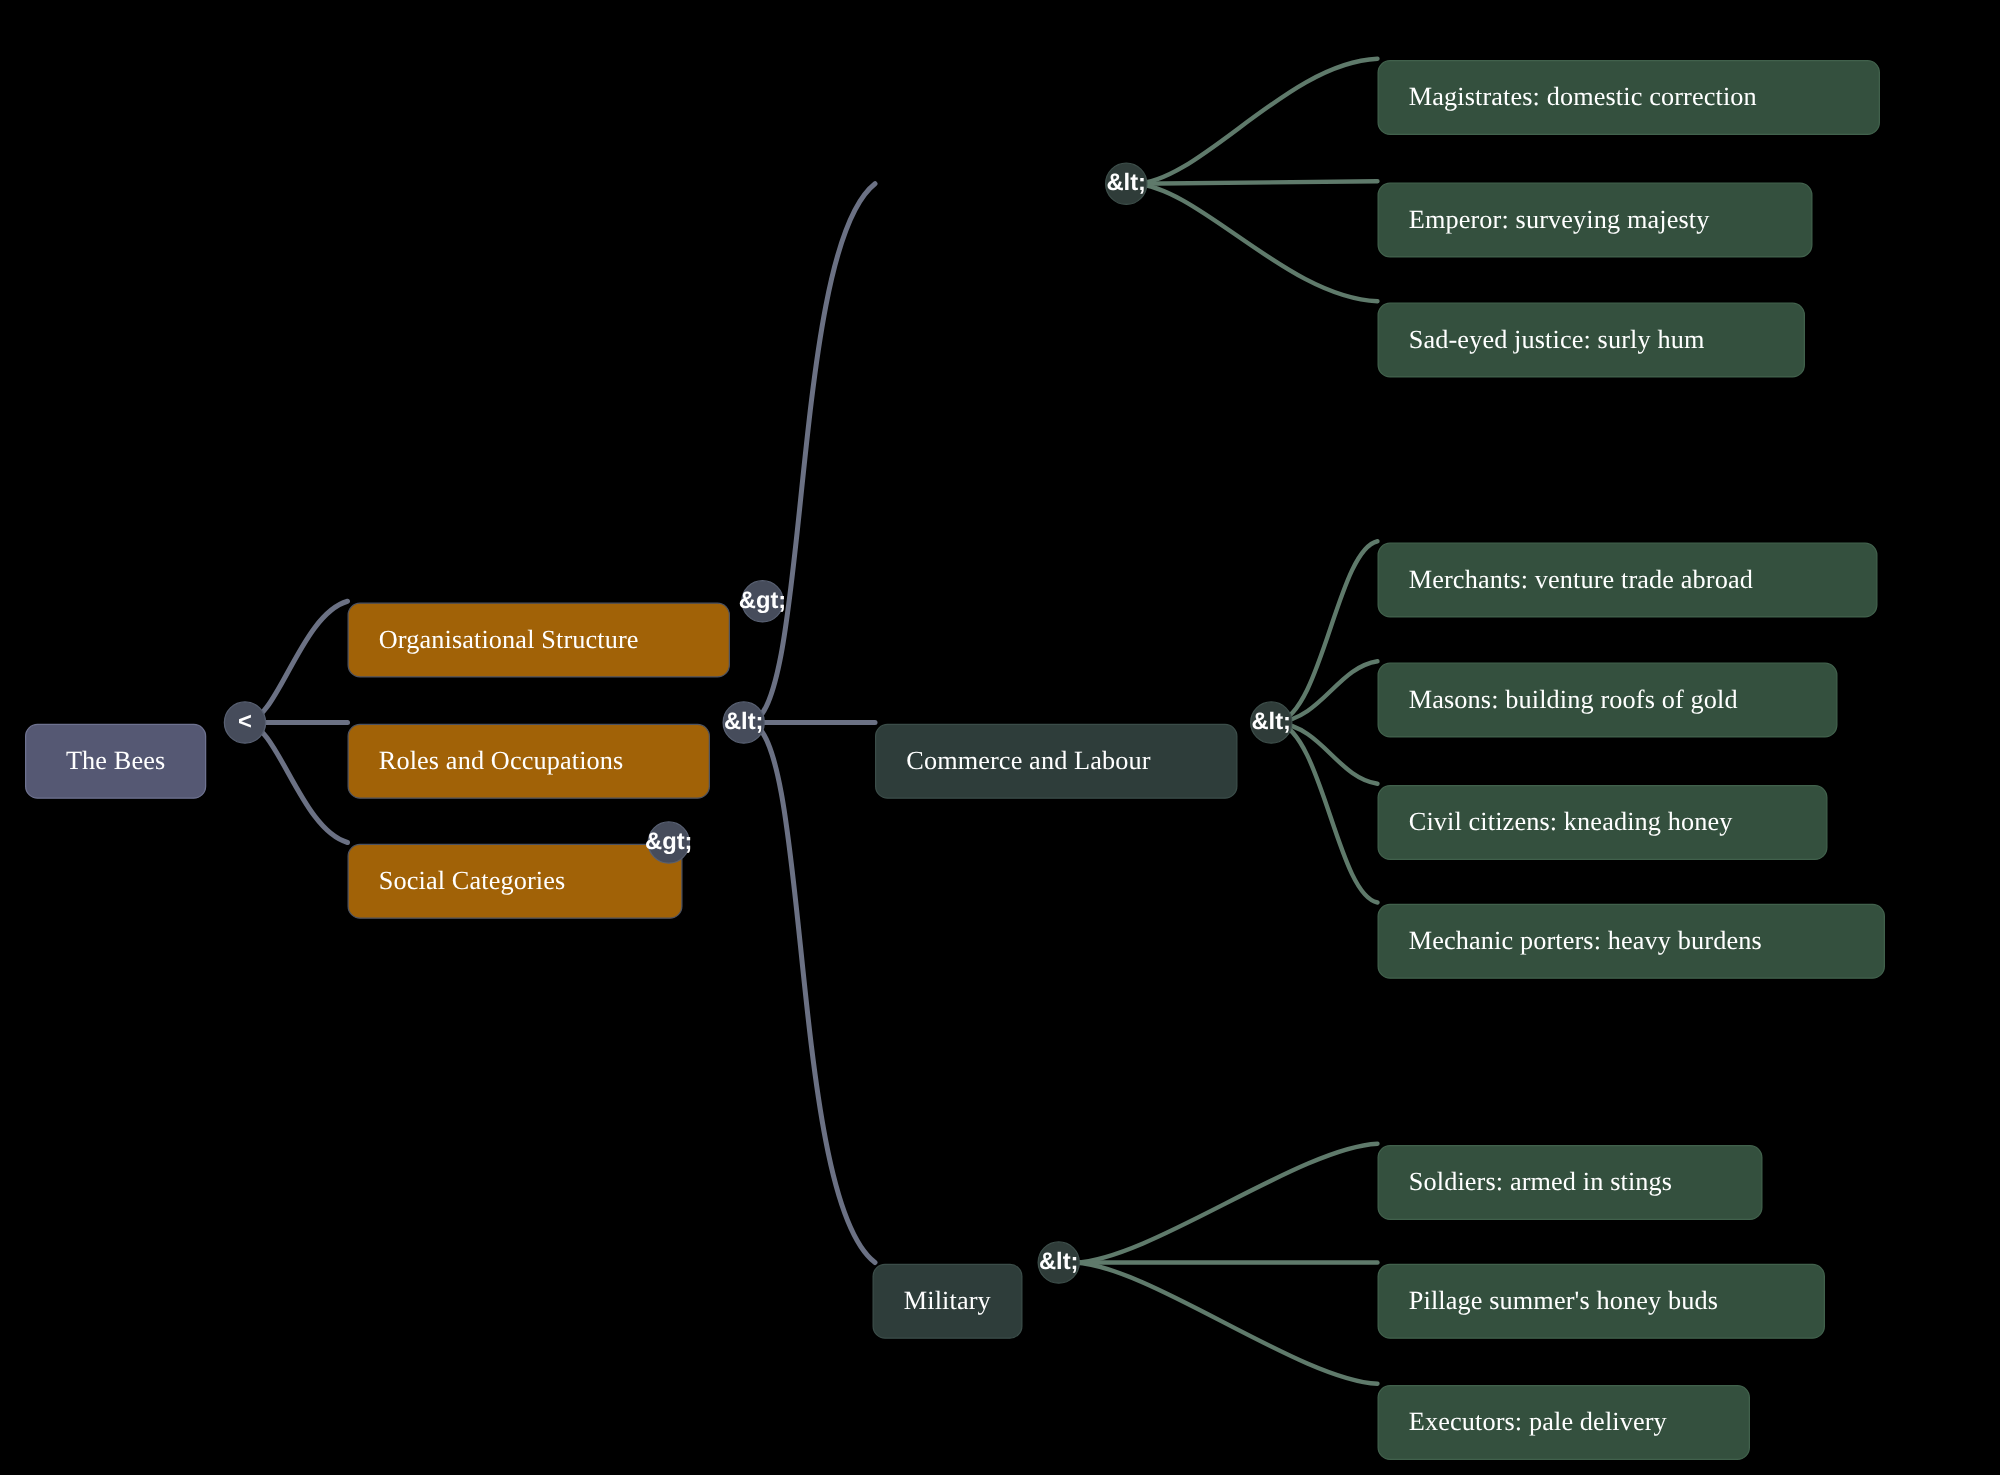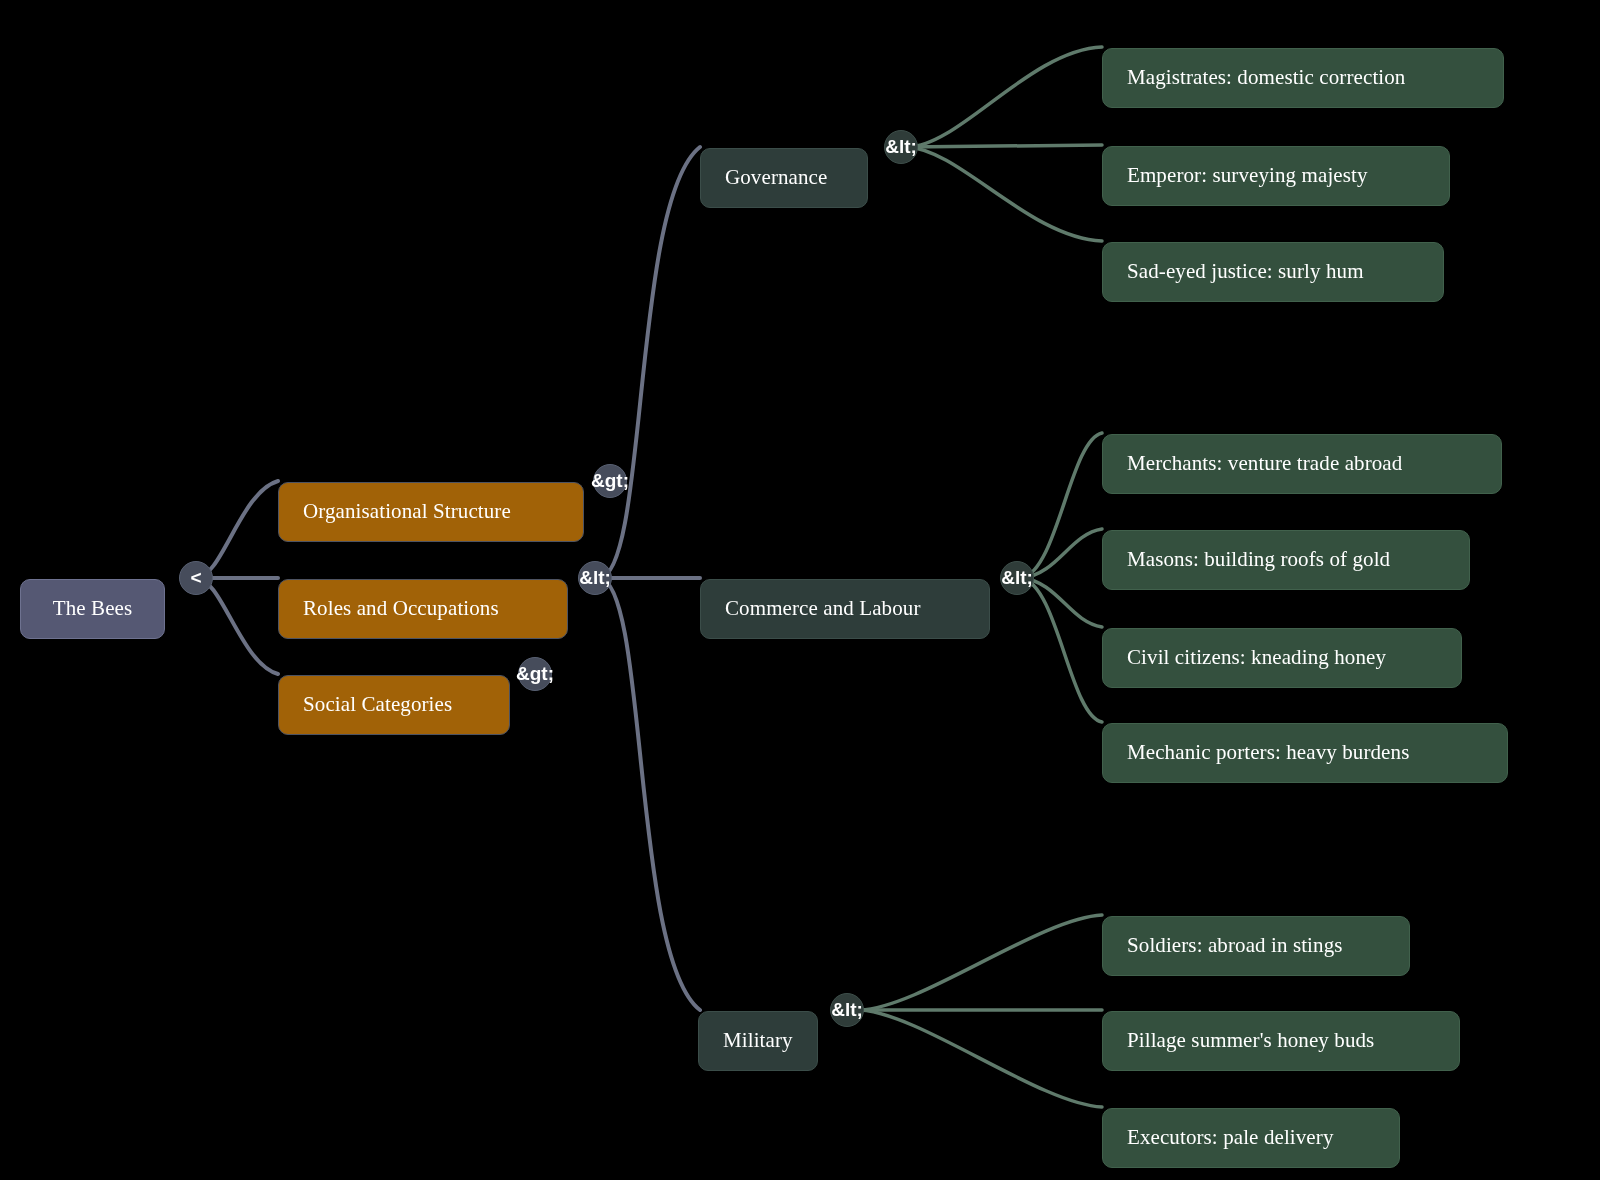--- a/index.html
+++ b/index.html
@@ -112,30 +112,27 @@
     <span>&amp;gt;</span>
   </div>
 
   <div class="node lvl1" style="left:278px;top:548px;width:290px;height:60px;">
     <span>Roles and Occupations</span>
   </div>
   <div class="toggle slate" style="left:578px;top:561px;">
     <span>&amp;lt;</span>
   </div>
 
-  <div class="node lvl1" style="left:278px;top:644px;width:232px;height:60px;">
+  <div class="node lvl1" style="left:278px;top:644px;width:268px;height:60px;">
     <span>Social Categories</span>
   </div>
   <div class="toggle slate" style="left:518px;top:657px;">
     <span>&amp;gt;</span>
   </div>
 
-  <div class="node lvl2" style="left:700px;top:117px;width:168px;height:60px;">
-    <span>Governance</span>
-  </div>
   <div class="toggle green" style="left:884px;top:130px;">
     <span>&amp;lt;</span>
   </div>
 
   <div class="node lvl3" style="left:1102px;top:17px;width:402px;height:60px;">
     <span>Magistrates: domestic correction</span>
   </div>
   <div class="node lvl3" style="left:1102px;top:115px;width:348px;height:60px;">
     <span>Emperor: surveying majesty</span>
   </div>
@@ -164,21 +161,21 @@
   </div>
 
   <div class="node lvl2" style="left:698px;top:980px;width:120px;height:60px;">
     <span>Military</span>
   </div>
   <div class="toggle green" style="left:830px;top:993px;">
     <span>&amp;lt;</span>
   </div>
 
   <div class="node lvl3" style="left:1102px;top:885px;width:308px;height:60px;">
-    <span>Soldiers: abroad in stings</span>
+    <span>Soldiers: armed in stings</span>
   </div>
   <div class="node lvl3" style="left:1102px;top:980px;width:358px;height:60px;">
     <span>Pillage summer's honey buds</span>
   </div>
   <div class="node lvl3" style="left:1102px;top:1077px;width:298px;height:60px;">
     <span>Executors: pale delivery</span>
   </div>
 
 </div>
 

